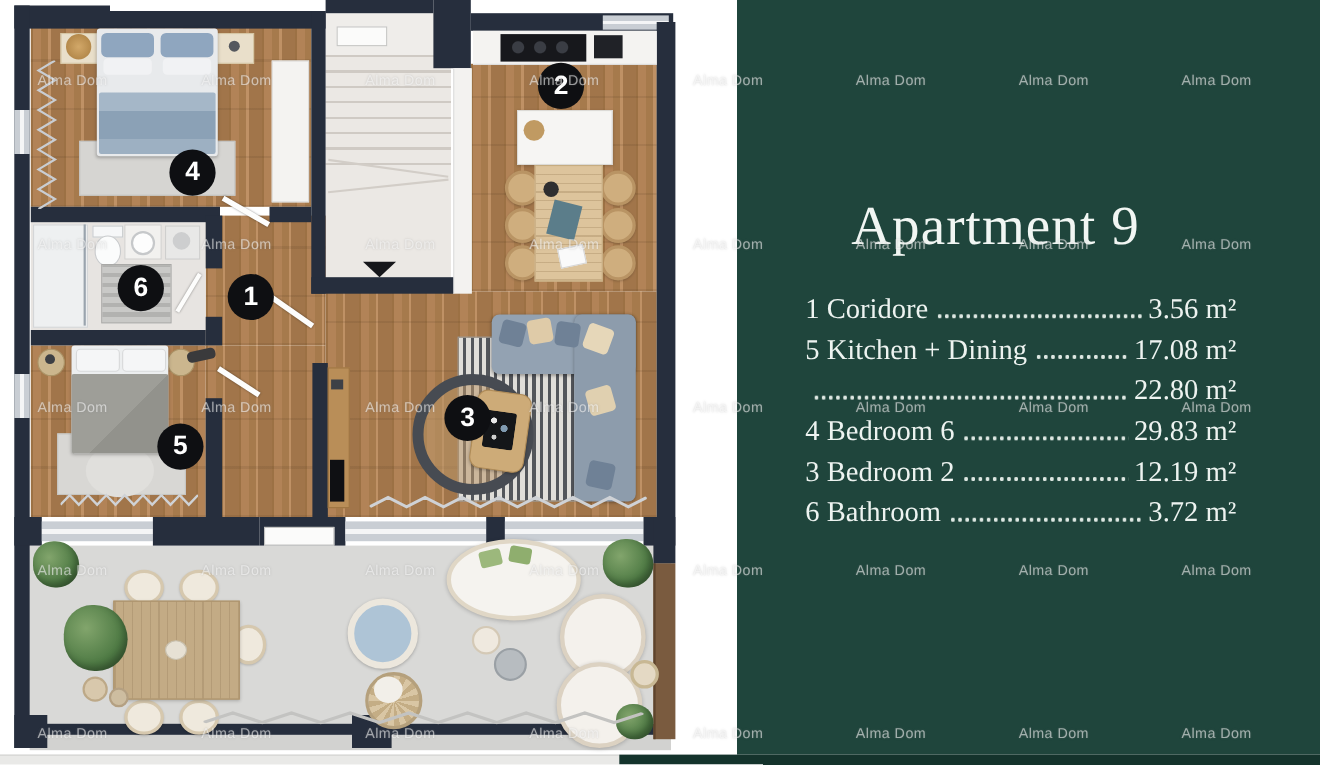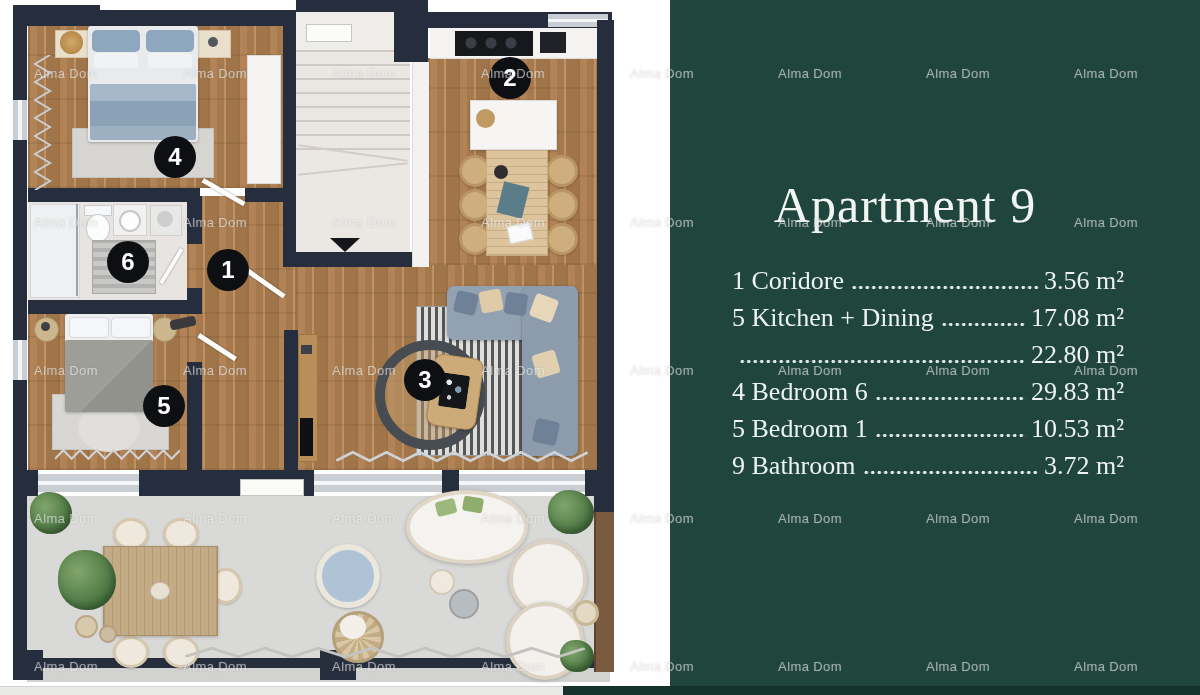--- a/index.html
+++ b/index.html
@@ -248,26 +248,26 @@
       <div class="room-row">
           <span class="leader"></span>
           <span>22.80 m²</span>
       </div>
       <div class="room-row">
         <span>4 Bedroom 6</span>
           <span class="leader"></span>
           <span>29.83 m²</span>
       </div>
       <div class="room-row">
-        <span>5 Bedroom 1</span>
-          <span class="leader"></span>
-          <span>10.53 m²</span>
-      </div>
-      <div class="room-row">
-        <span>9 Bathroom</span>
+        <span>3 Bedroom 2</span>
+          <span class="leader"></span>
+          <span>12.19 m²</span>
+      </div>
+      <div class="room-row">
+        <span>6 Bathroom</span>
           <span class="leader"></span>
           <span>3.72 m²</span>
       </div>
     </div>
   </div>
 
   <div class="abs" style="left:0;top:686px;width:563px;height:9px;background:#e9e9e7;border-top:1px solid #d2d2d0;"></div>
   <div class="abs" style="left:563px;top:686px;width:637px;height:9px;background:#14332c;"></div>
 
   <div class="abs" style="left:0;top:0;width:1200px;height:695px;pointer-events:none;z-index:50;">

